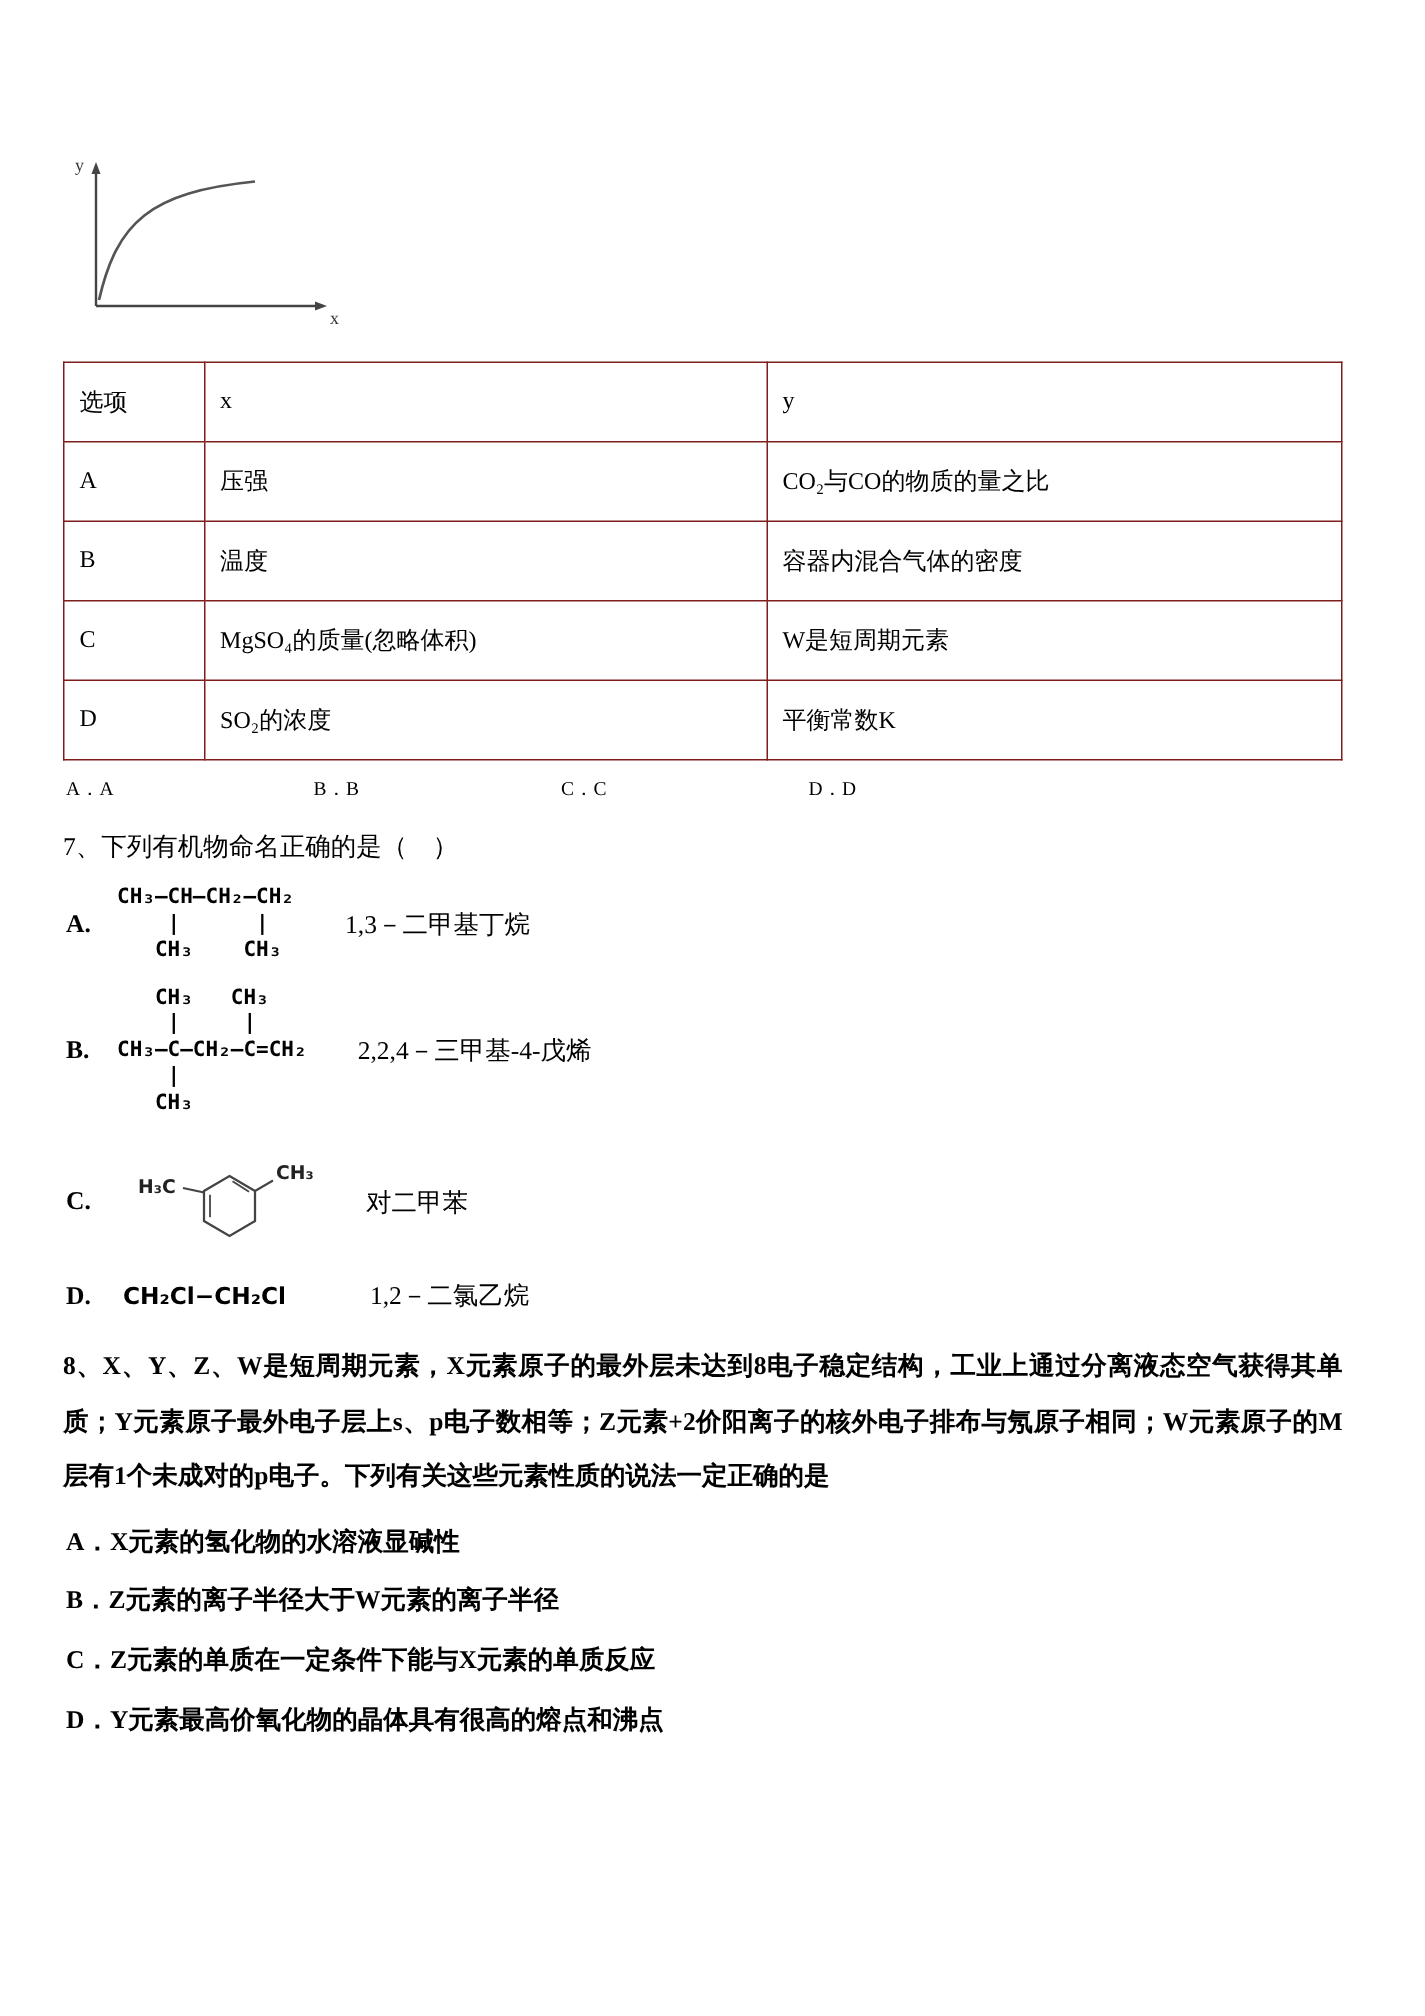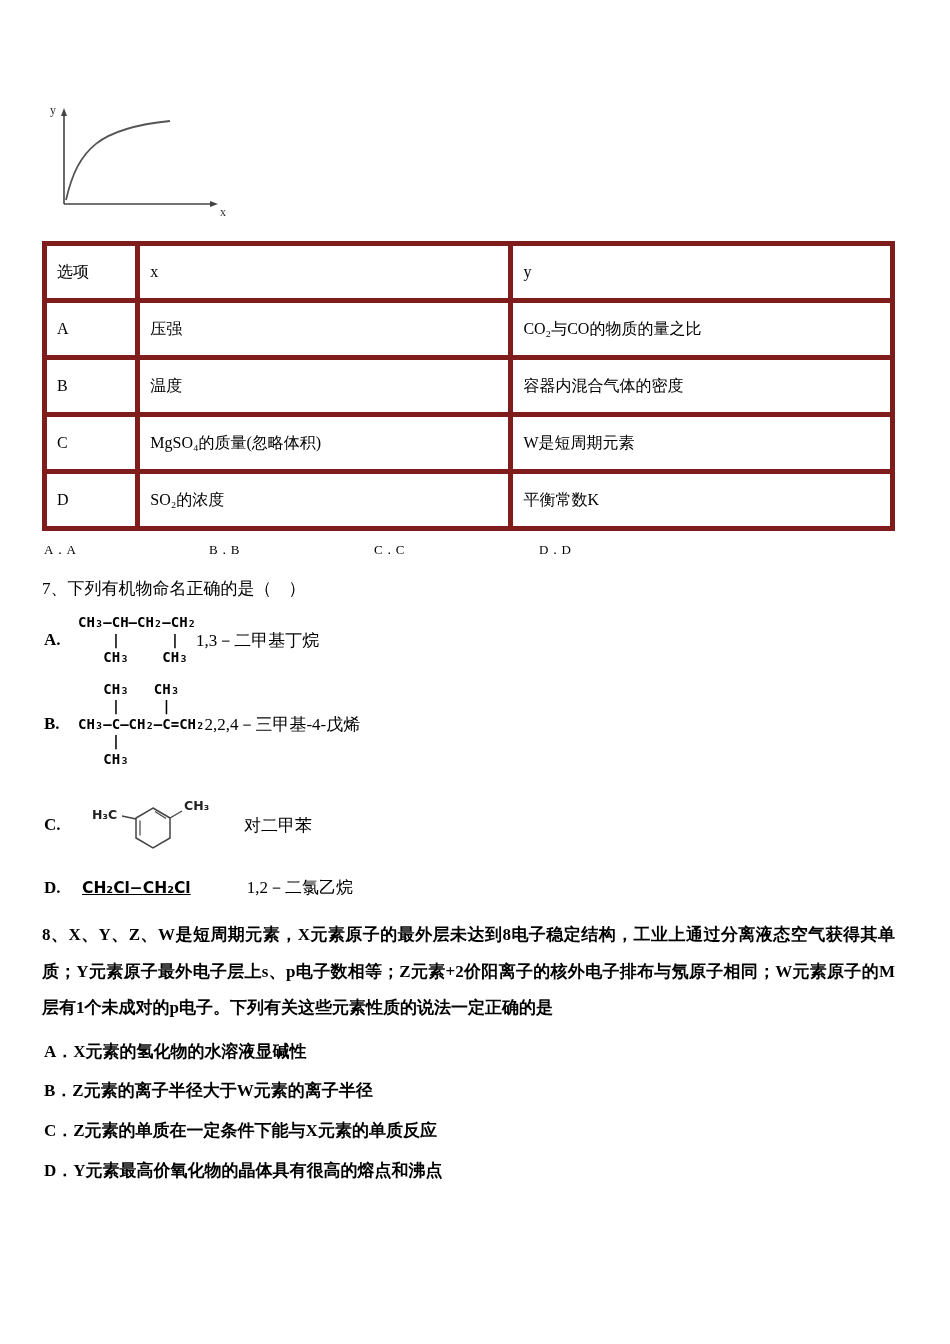--- a/index.html
+++ b/index.html
@@ -10,21 +10,21 @@
     padding:100px 55px 30px 42px;
     font-family:"Liberation Serif", serif;
     font-size:17px;
     overflow:hidden;
   }
   
   .graph-wrap{width:200px;height:125px;margin:0 0 16px 0;}
   
   table.qtable{width:100%;border-collapse:collapse;font-size:16px;margin-top:4px;}
   table.qtable th, table.qtable td{
-    border:5px solid #7f1d1d;
+    border:1px solid #7f1d1d;
     padding:4px 10px;
     height:44px;
     text-align:left;
     vertical-align:middle;
     font-weight:normal;
   }
   .col-opt{width:11%;}
   .col-x{width:44%;}
   .col-y{width:45%;}
   td.indent{padding-left:34px;}
@@ -34,23 +34,23 @@
   
   .stem{margin:18px 0 6px 0;}
   .stem.bold{font-weight:600;line-height:2.15;text-align:justify;margin-bottom:2px;}
   
   .opt-row{display:flex;align-items:center;margin:14px 0 0 2px;}
   .opt-label{font-weight:bold;width:34px;flex:0 0 auto;}
   pre.formula{
     font-family:"DejaVu Sans Mono", monospace;
     font-size:14px;line-height:1.25;margin:0;font-weight:bold;
   }
-  .opt-name{}
+  .opt-name{margin-left:34px;}
   .opt-inline{display:flex;align-items:center;margin:20px 0 0 2px;}
-  .formula-inline{font-weight:bold;font-family:"DejaVu Sans", sans-serif;font-size:15.5px;margin-left:4px;text-decoration:underline;}
+  .formula-inline{font-weight:bold;font-family:"DejaVu Sans", sans-serif;font-size:15.5px;margin-left:4px;}
   .gap{width:56px;display:inline-block;}
   
   .q8opt{margin:10px 0 0 2px;font-weight:600;line-height:1.75;}
   .q9stem{margin-top:16px;line-height:2.3;text-align:justify;}
 </style>
 </head>
 <body>
 
 <div class="page">
 

